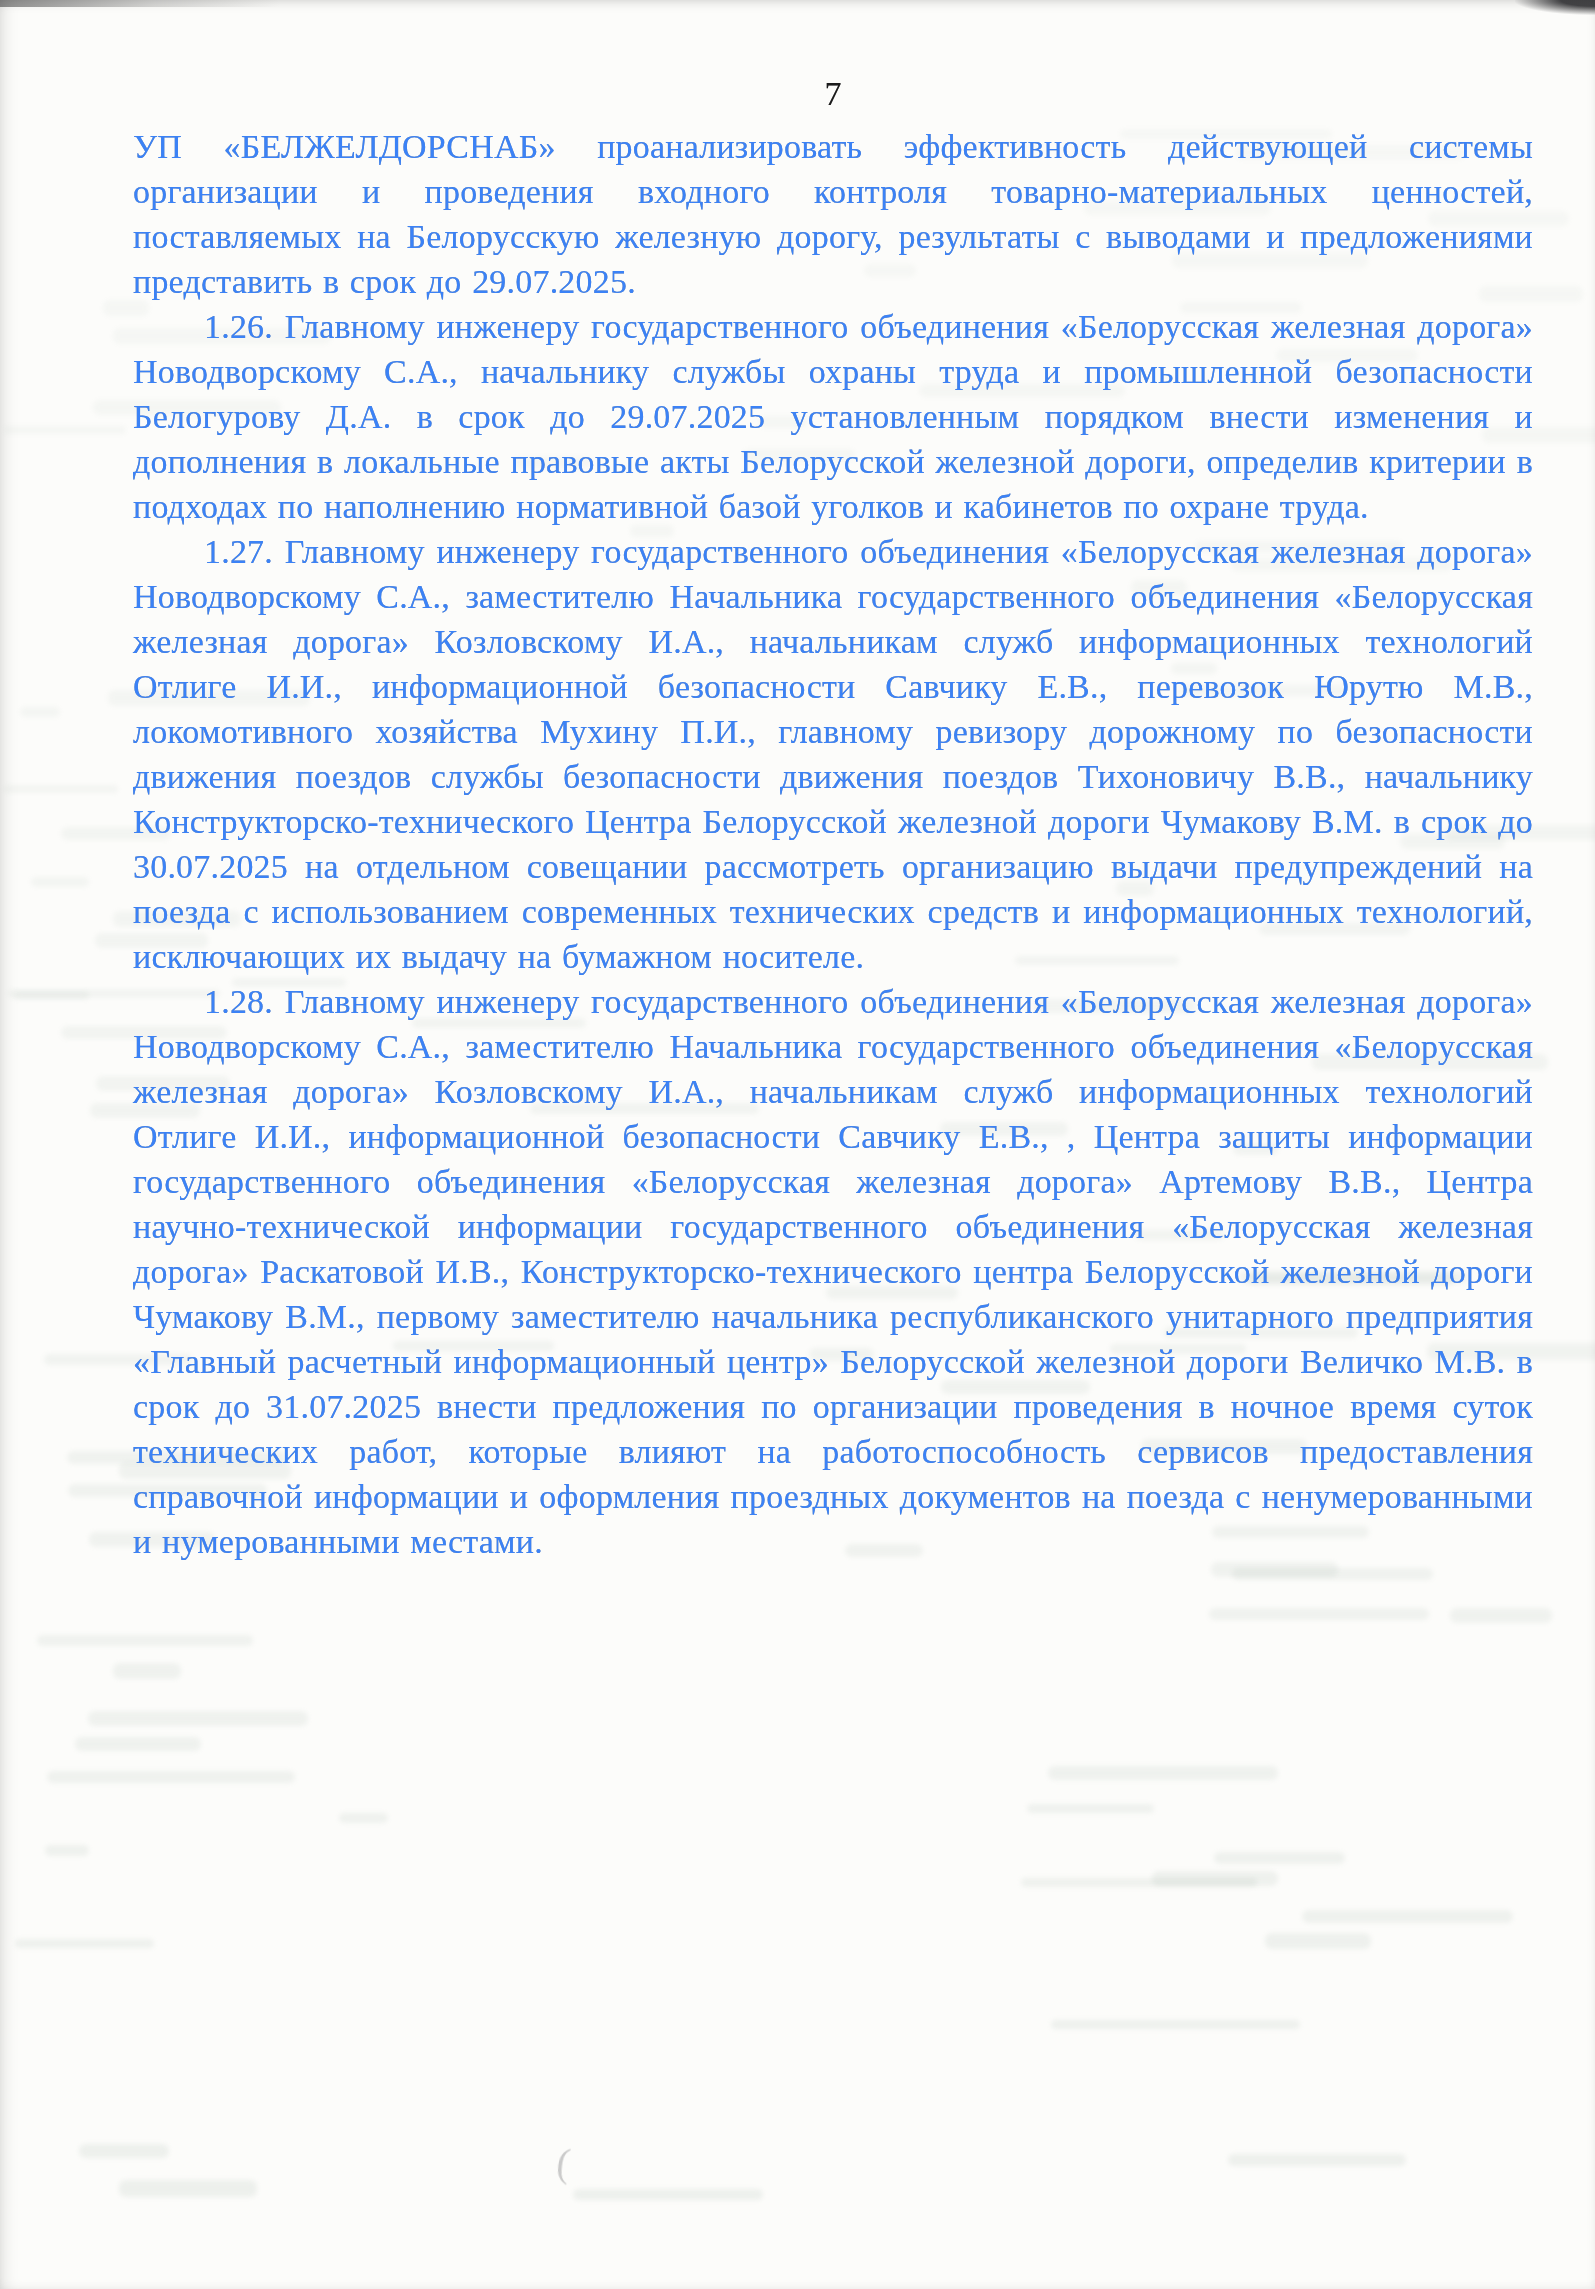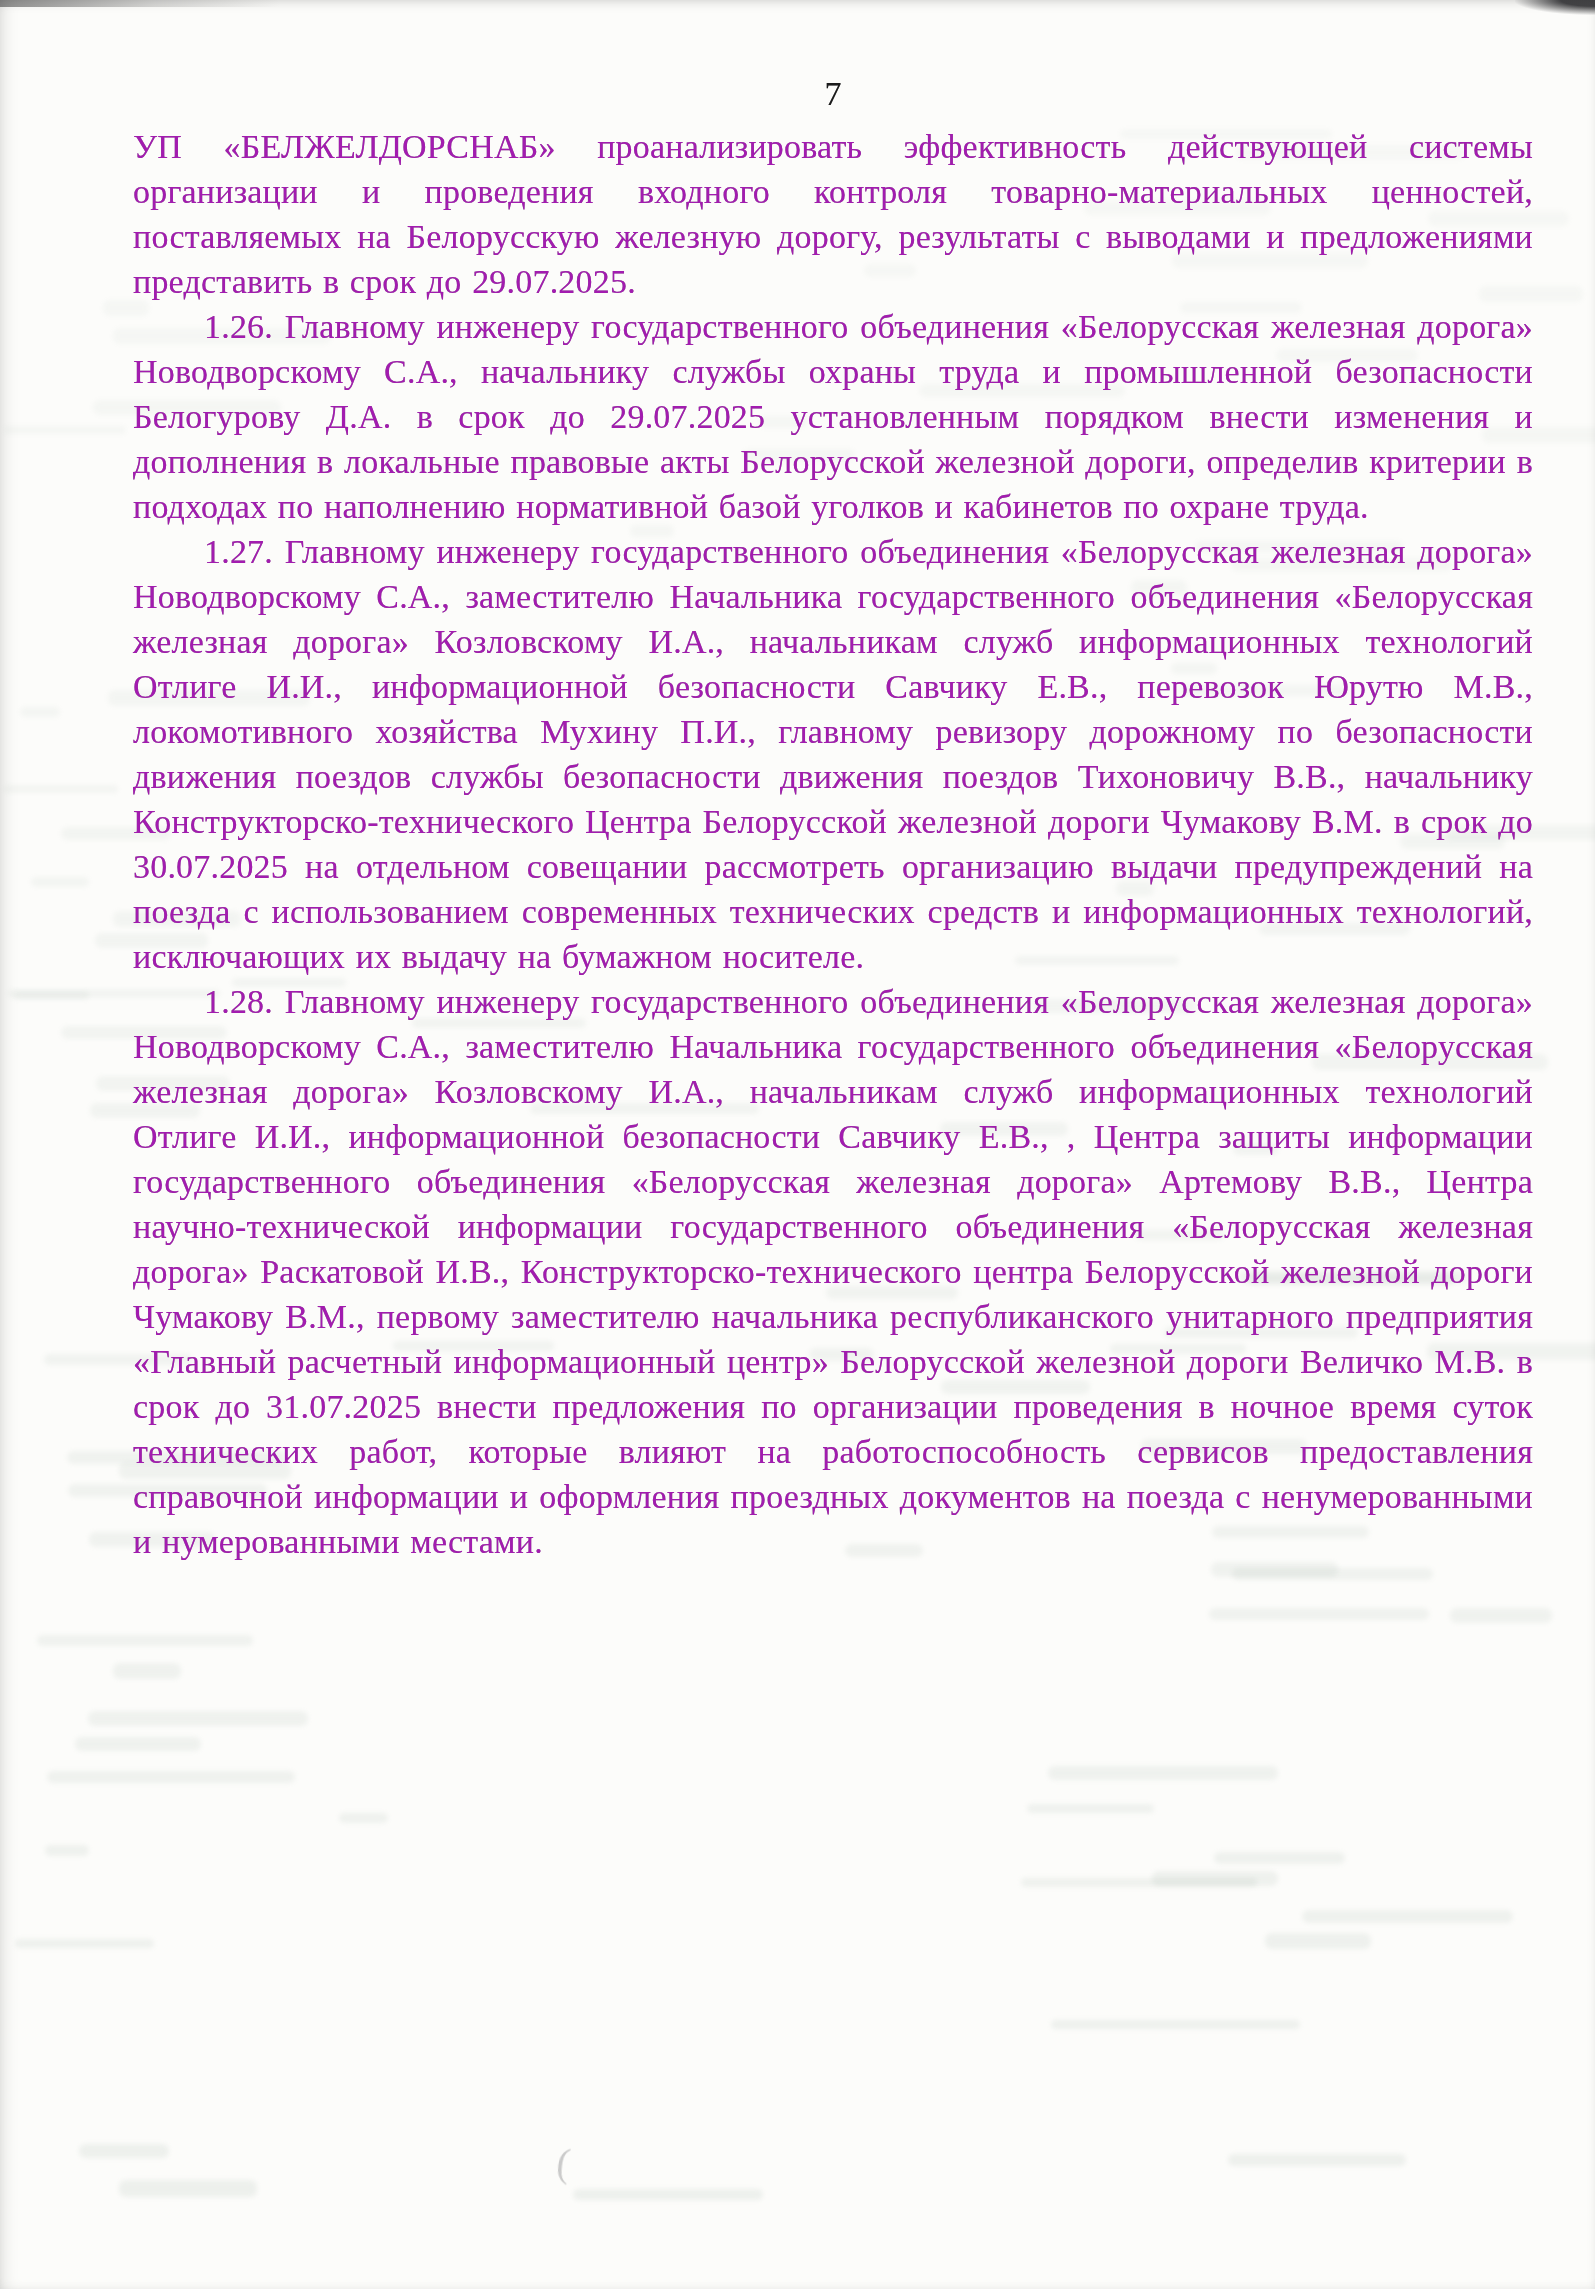--- a/index.html
+++ b/index.html
@@ -54,21 +54,21 @@
     text-align: center;
     font-size: 34px;
     line-height: 45px;
     color: #1b1b1b;
     margin-bottom: 7.5px;
     text-shadow: 0 0 0.6px rgba(10,10,10,0.45);
   }
   .body-text {
     font-size: 34px;
     line-height: 45px;
-    color: #a21caf;
+    color: #3b82f6;
     text-align: justify;
     letter-spacing: 0.2px;
     word-spacing: 1.9px;
     text-shadow: 0 0 0.6px rgba(10,10,10,0.40);
     hyphens: none;
   }
   .para {
     margin: 0;
     text-indent: 71px;
   }

